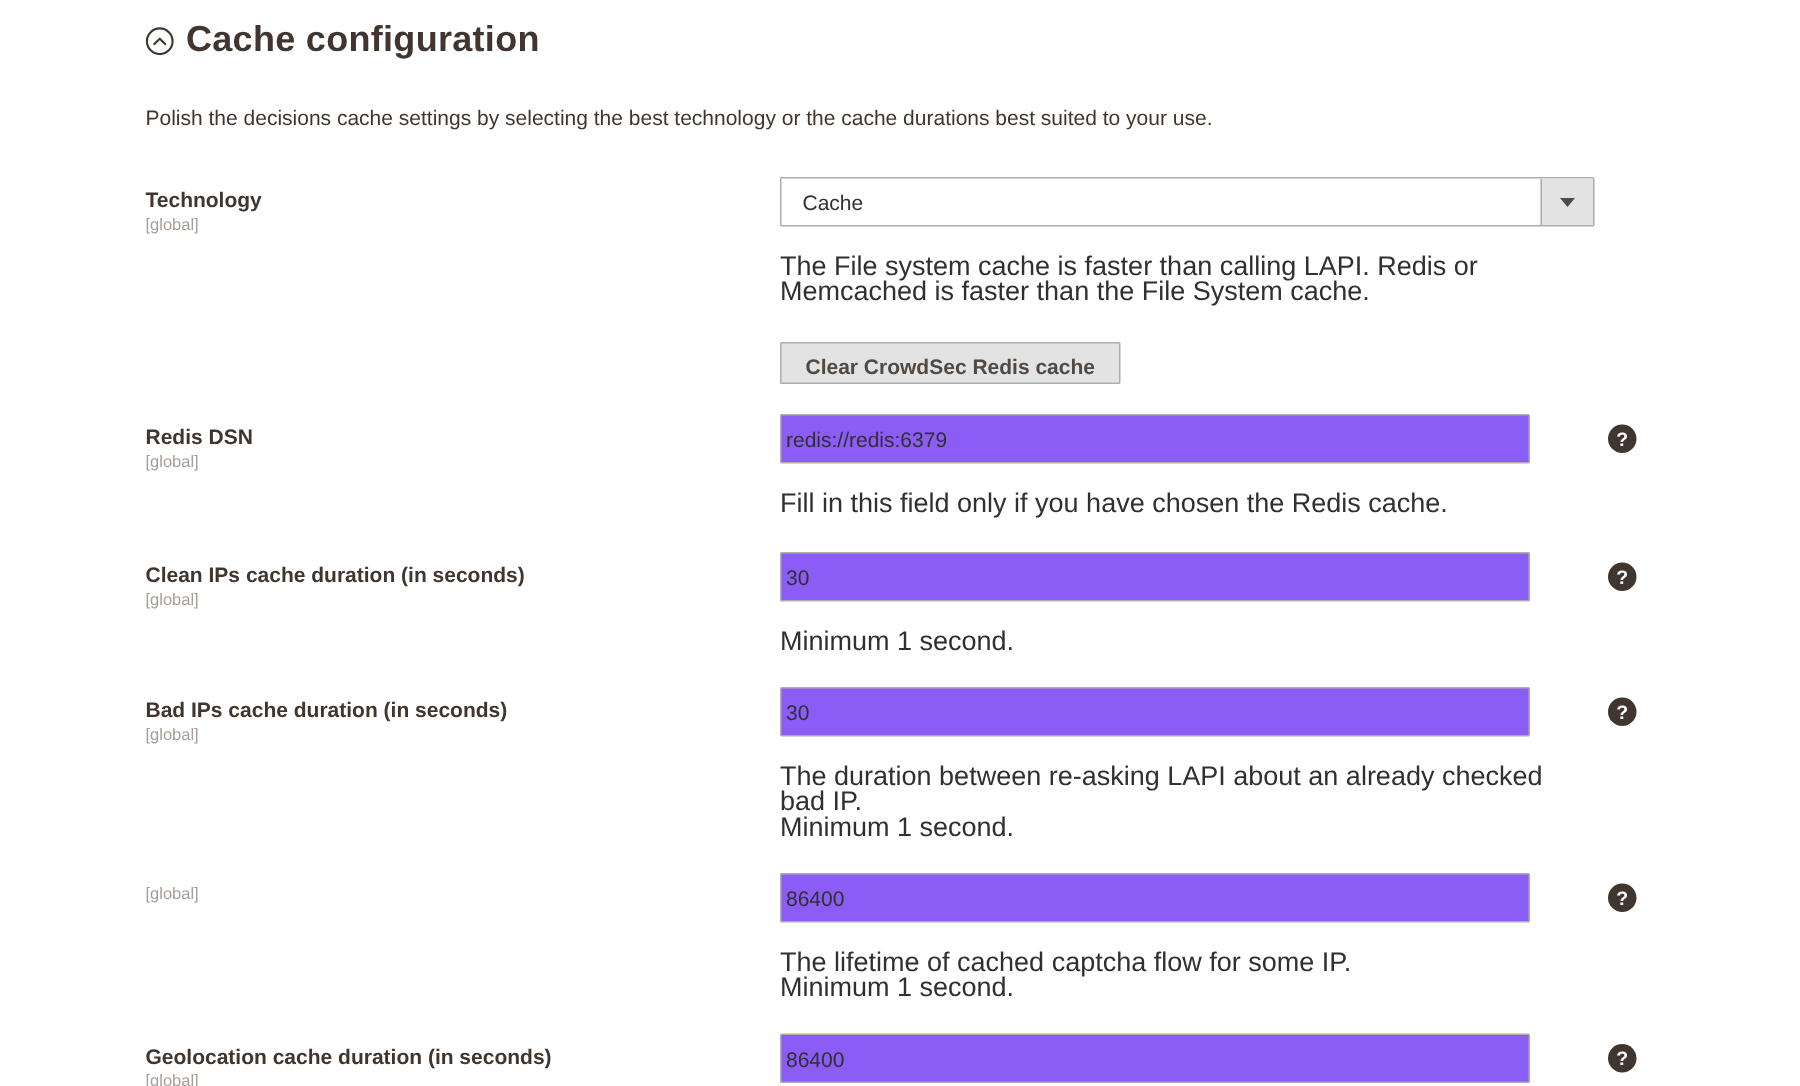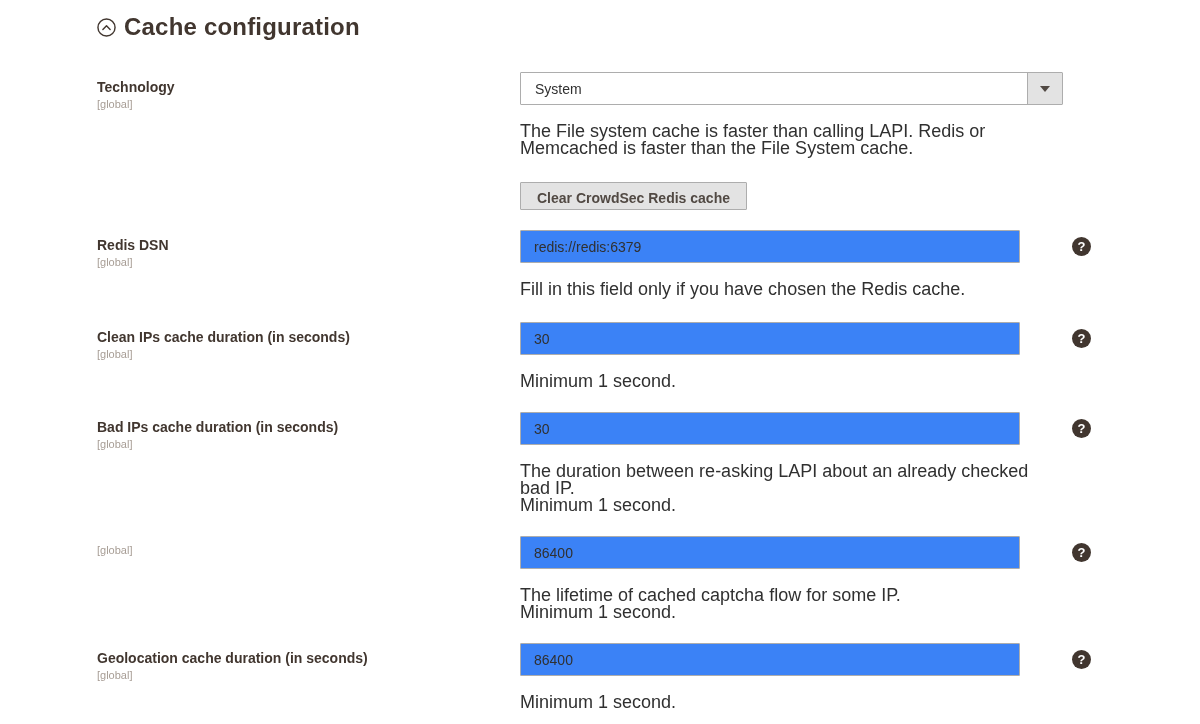--- a/index.html
+++ b/index.html
@@ -69,22 +69,22 @@
   .field-col {
     margin-left: 12px;
     width: 543px;
     flex: none;
   }
 
   input.text-input {
     width: 500px;
     height: 33px;
     border: 1px solid #adadad;
-    background: #3b82f6;
-    padding: 0 13px;
+    background: #8b5cf6;
+    padding: 0 3px;
     font-family: "Liberation Sans", sans-serif;
     font-size: 14px;
     color: #303030;
     border-radius: 1px;
   }
 
   
   .select {
     width: 543px;
     height: 33px;
@@ -166,31 +166,32 @@
   <div class="section-header">
     <span class="collapse-icon">
       <svg width="19" height="19" viewBox="0 0 20 20">
         <circle cx="10" cy="10" r="9" fill="none" stroke="#41362f" stroke-width="1.5"></circle>
         <polyline points="6.2,12 10,8.2 13.8,12" fill="none" stroke="#41362f" stroke-width="1.5" stroke-linecap="round" stroke-linejoin="round"></polyline>
       </svg>
     </span>
     <span class="section-title">Cache configuration</span>
   </div>
 
+  <div class="section-description">Polish the decisions cache settings by selecting the best technology or the cache durations best suited to your use.</div>
 
   <div class="form">
 
     <div class="row mb-tech">
       <div class="label-col">
         <label class="field-label">Technology</label>
         <div class="field-scope">[global]</div>
       </div>
       <div class="field-col">
         <div class="select">
-          <span class="select-value">System</span>
+          <span class="select-value">Cache</span>
           <span class="select-arrow-box">
             <span class="caret-down"></span>
           </span>
         </div>
         <div class="note">The File system cache is faster than calling LAPI. Redis or Memcached is faster than the File System cache.</div>
       </div>
     </div>
 
     <div class="row mb-btn">
       <div class="label-col"></div>

